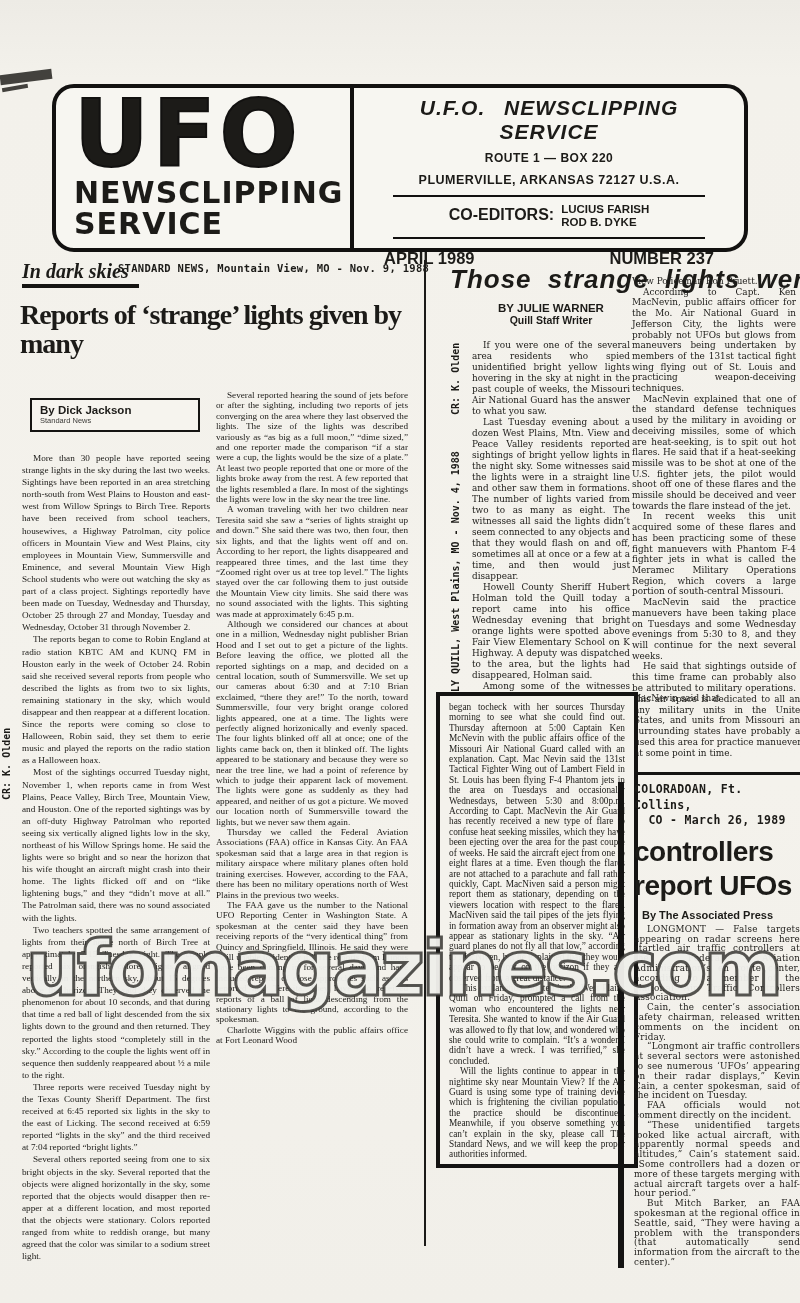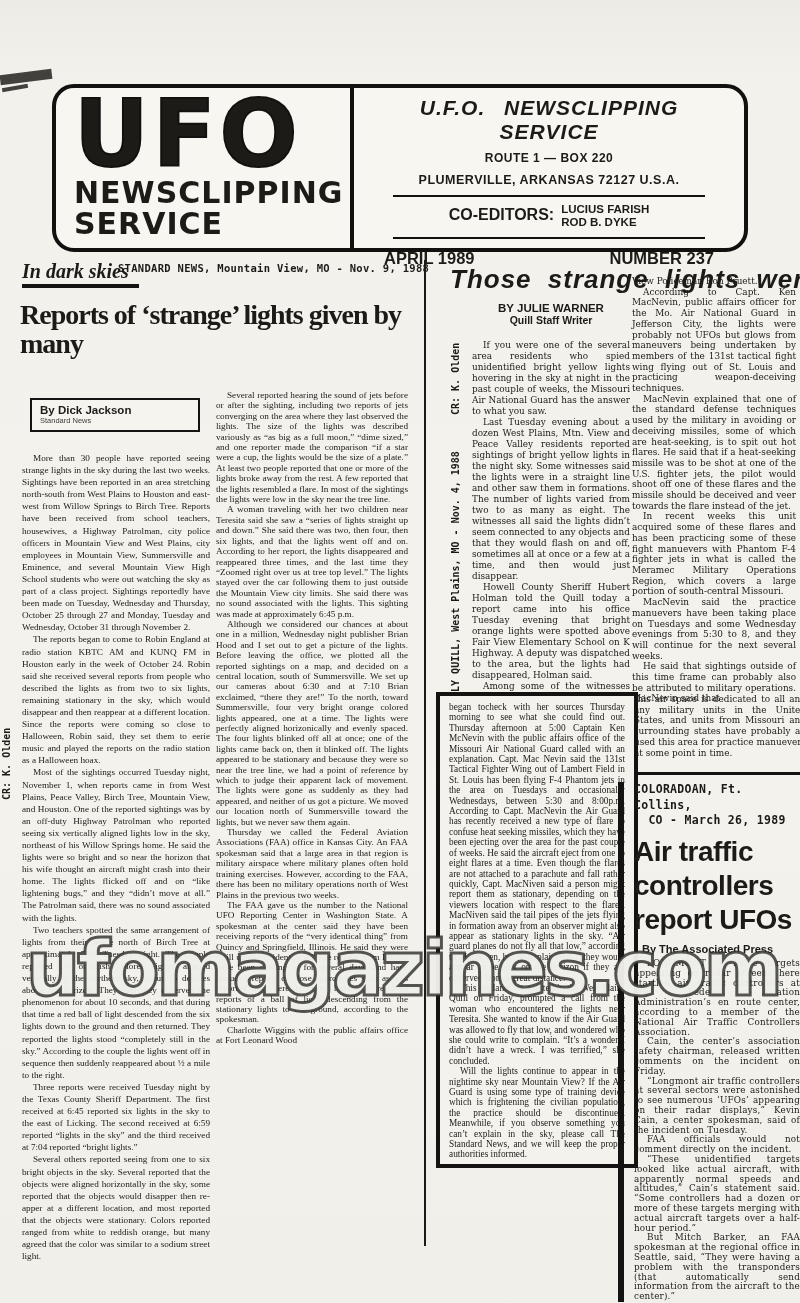--- a/index.html
+++ b/index.html
@@ -159,21 +159,21 @@
   <div class="vtext m-vsource">DAILY QUILL, West Plains, MO - Nov. 4, 1988      CR: K. Olden</div>
 
   <div class="m-byline">
     <div class="b1">BY JULIE WARNER</div>
     <div class="b2">Quill Staff Writer</div>
   </div>
 
   <div class="m-col1">
     <p class="np">If you were one of the several area residents who spied unidentified bright yellow lights hovering in the sky at night in the past couple of weeks, the Missouri Air National Guard has the answer to what you saw.</p>
     <p class="np">Last Tuesday evening about a dozen West Plains, Mtn. View and Peace Valley residents reported sightings of bright yellow lights in the night sky. Some witnesses said the lights were in a straight line and other saw them in formations. The number of lights varied from two to as many as eight. The witnesses all said the lights didn’t seem connected to any objects and that they would flash on and off, sometimes all at once or a few at a time, and then would just disappear.</p>
-    <p class="np">Howell County Sheriff Hubert Holman told the Quill today a report came into his office Tuesday evening that bright orange lights were spotted above Fair View Elementary School on K Highway. A deputy was dispatched to the area, but the lights had disappeared, Holman said.</p>
+    <p class="np">Howell County Sheriff Hubert Holman told the Quill today a report came into his office Wednesday evening that bright orange lights were spotted above Fair View Elementary School on K Highway. A deputy was dispatched to the area, but the lights had disappeared, Holman said.</p>
     <p class="np">Among some of the witnesses who spotted these lights Tuesday were a West Plains Policeman and Mtn.</p>
   </div>
 
   <div class="m-col2">
     <p class="np" style="text-indent:0;">View Policeman Ron Pruett.</p>
     <p class="np">According to Capt. Ken MacNevin, public affairs officer for the Mo. Air National Guard in Jefferson City, the lights were probably not UFOs but glows from maneuvers being undertaken by members of the 131st tactical fight wing flying out of St. Louis and practicing weapon-deceiving techniques.</p>
     <p class="np">MacNevin explained that one of the standard defense techniques used by the military in avoiding or deceiving missiles, some of which are heat-seeking, is to spit out hot flares. He said that if a heat-seeking missile was to be shot at one of the U.S. fighter jets, the pilot would shoot off one of these flares and the missile should be deceived and veer towards the flare instead of the jet.</p>
     <p class="np">In recent weeks this unit acquired some of these flares and has been practicing some of these fight manuevers with Phantom F-4 fighter jets in what is called the Meramec Military Operations Region, which covers a large portion of south-central Missouri.</p>
     <p class="np">MacNevin said the practice manuevers have been taking place on Tuesdays and some Wednesday evenings from 5:30 to 8, and they will continue for the next several weeks.</p>
     <p class="np">He said that sightings outside of this time frame can probably also be attributed to military operations. MacNevin said that</p>
@@ -190,21 +190,20 @@
     <p class="np">This explanation, printed in the West Plains Quill on Friday, prompted a call from the woman who encountered the lights near Teresita. She wanted to know if the Air Guard was allowed to fly that low, and wondered who she could write to complain. “It’s a wonder I didn’t have a wreck. I was terrified,” she concluded.</p>
     <p class="np">Will the lights continue to appear in the nightime sky near Mountain View? If the Air Guard is using some type of training device which is frightening the civilian population, the practice should be discontinued. Meanwhile, if you observe something you can’t explain in the sky, please call The Standard News, and we will keep the proper authorities informed.</p>
   </div>
 
   <div class="r-article">
     <div class="r-source mono">
       <div>COLORADOAN, Ft. Collins,</div>
       <div class="s2">CO - March 26, 1989</div>
     </div>
     <div class="r-headline">
-      <div>Air traffic</div>
       <div>controllers</div>
       <div>report UFOs</div>
     </div>
     <div class="r-byline">By The Associated Press</div>
     <div class="r-body">
       <p class="np">LONGMONT — False targets appearing on radar screens here startled air traffic controllers at the Federal Aviation Administration’s en route center, according to a member of the National Air Traffic Controllers Association.</p>
       <p class="np">Cain, the center’s association safety chairman, released written comments on the incident on Friday.</p>
       <p class="np">“Longmont air traffic controllers at several sectors were astonished to see numerous ‘UFOs’ appearing on their radar displays,” Kevin Cain, a center spokesman, said of the incident on Tuesday.</p>
       <p class="np">FAA officials would not comment directly on the incident.</p>
       <p class="np">“These unidentified targets looked like actual aircraft, with apparently normal speeds and altitudes,” Cain’s statement said. “Some controllers had a dozen or more of these targets merging with actual aircraft targets over a half-hour period.”</p>

